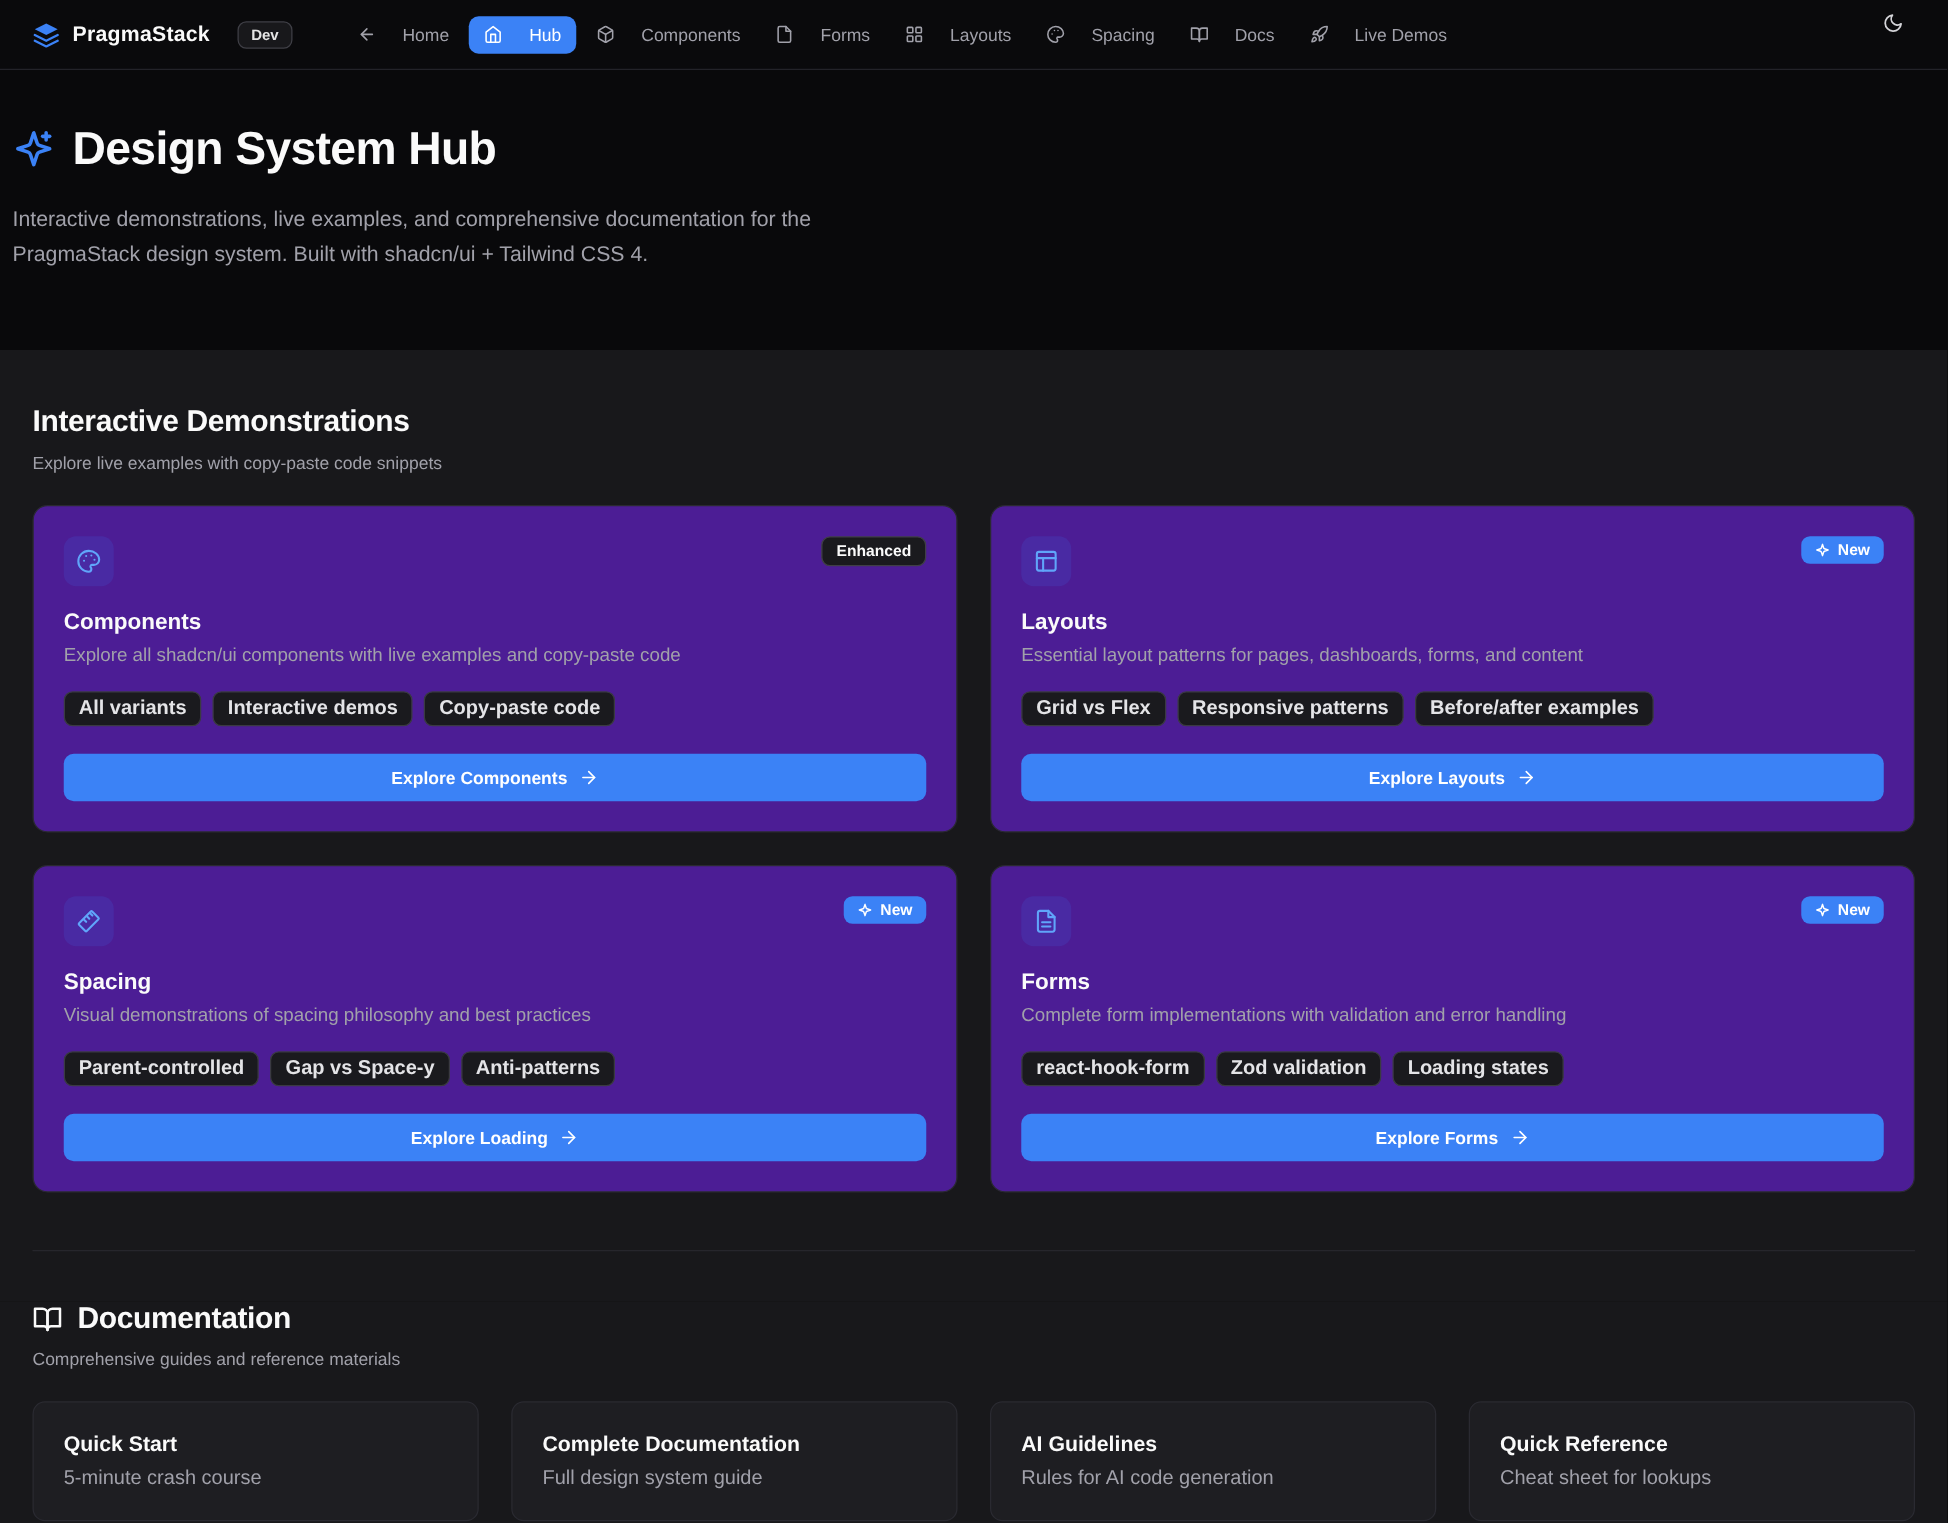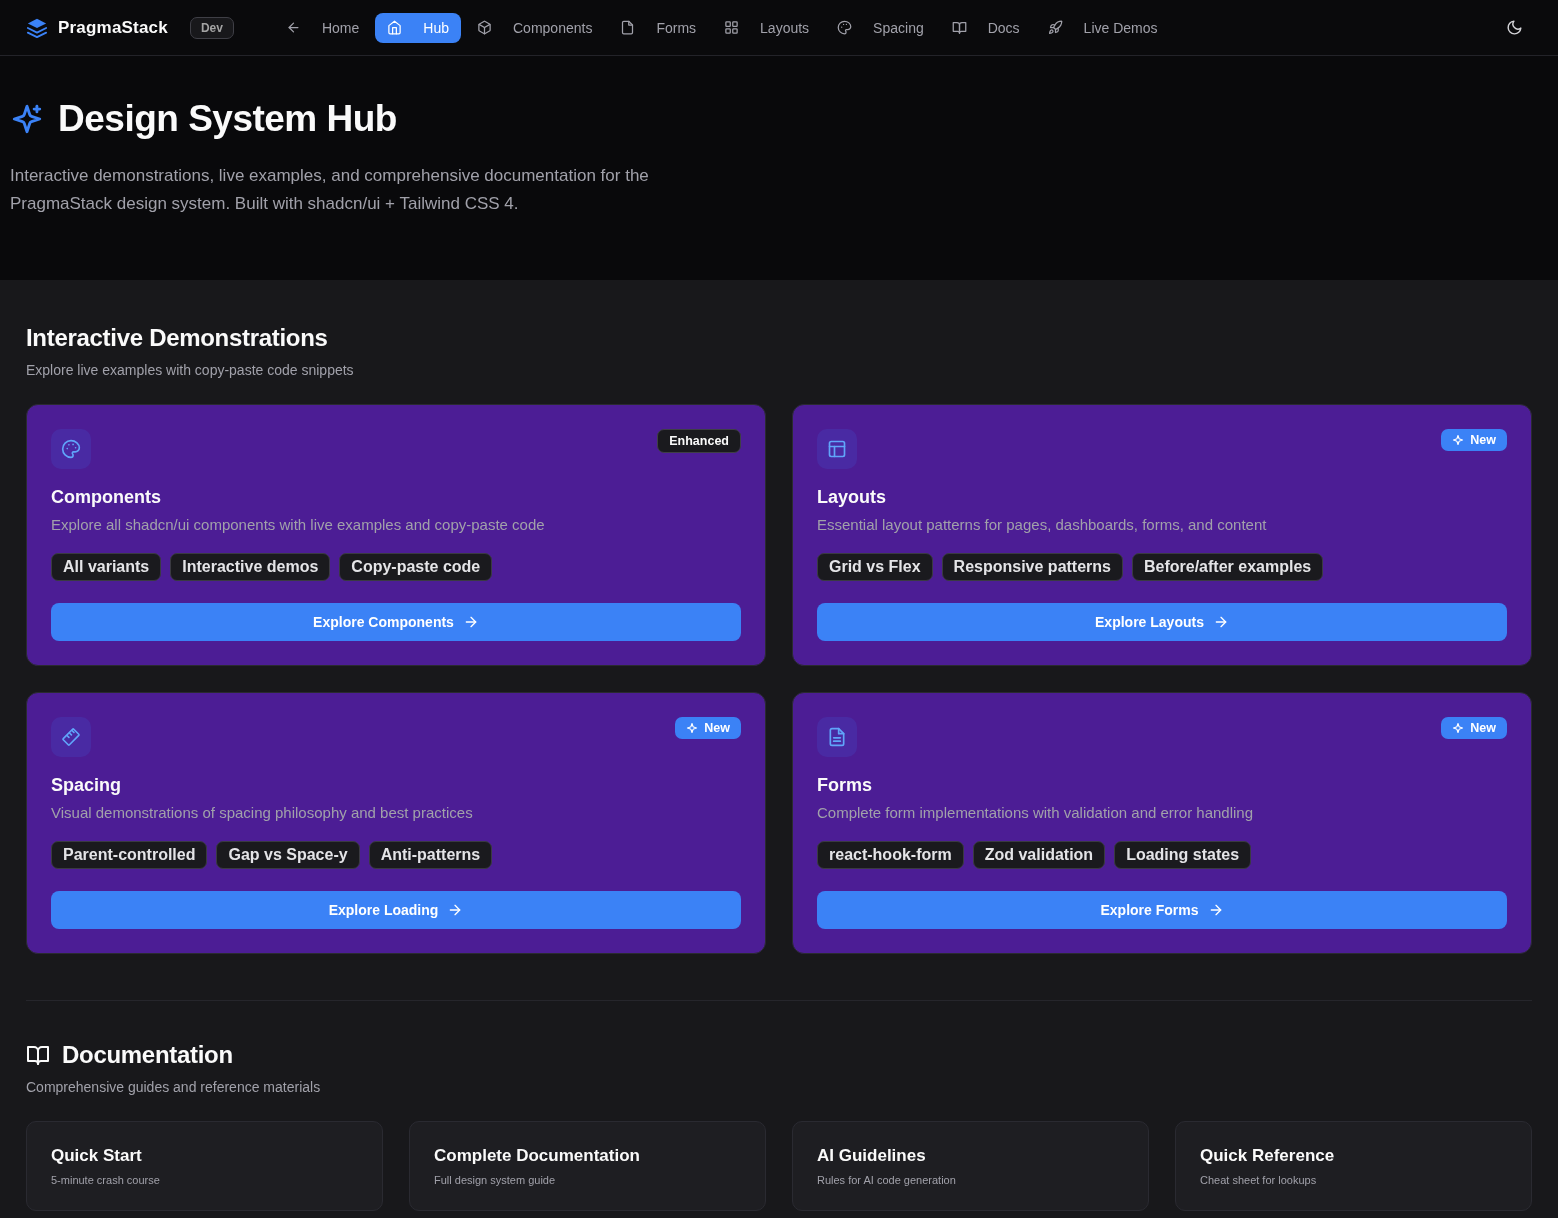--- a/index.html
+++ b/index.html
@@ -6,29 +6,29 @@
   html,body { background:#09090b; }
   body {
     width:1558px; min-height:1218px;
     font-family:"Liberation Sans", sans-serif;
     color:#fafafa;
   }
   svg { display:block; }
 
   
   .navbar {
-    height:56px; display:flex; align-items:center;
+    height:56px; display:flex; 
     padding:0 26px; background:#0a0a0c;
     border-bottom:1px solid #232329;
   }
   .brand { display:flex; align-items:center; gap:10px; cursor:pointer; }
   .brand-logo { color:#3b82f6; }
   .brand-name { font-size:17px; font-weight:700; letter-spacing:.2px; }
   .env-badge {
-    margin-left:12px; font-size:12px; font-weight:600; color:#a3a3a3;
+    margin-left:12px; font-size:12px; font-weight:600; color:#e5e5e5;
     border:1px solid #3f3f46; background:#18181b;
     padding:3px 10px; border-radius:7px;
   }
   .nav-links { display:flex; align-items:center; gap:4px; margin-left:40px; }
   .nav-item {
     display:flex; align-items:center; gap:21px;
     padding:7px 12px; border-radius:8px;
     font-size:14px; color:#a1a1aa; cursor:pointer; white-space:nowrap;
   }
   .nav-item svg { color:#a1a1aa; }
@@ -102,21 +102,21 @@
   .docs-title-row svg { color:#fafafa; }
   .docs-grid {
     margin-top:26px;
     display:grid; grid-template-columns:repeat(4,1fr); gap:26px;
   }
   .doc-card {
     background:#1e1e22; border:1px solid #2a2a31; border-radius:10px;
     padding:24px; cursor:pointer;
   }
   .doc-card-title { font-size:17px; font-weight:700; }
-  .doc-card-desc { margin-top:8px; font-size:11px; color:#a1a1aa; }
+  .doc-card-desc { margin-top:8px; font-size:16px; color:#a1a1aa; }
 </style>
 </head>
 <body>
 
 <header class="navbar">
   <div class="brand">
     <span class="brand-logo">
       <svg width="22" height="22" viewBox="0 0 24 24" fill="none" stroke="currentColor" stroke-width="2" stroke-linecap="round" stroke-linejoin="round">
           <path d="M12 2 2 7l10 5 10-5-10-5z" fill="currentColor" stroke="none"></path>
           <path d="m2 12 10 5 10-5"></path>

